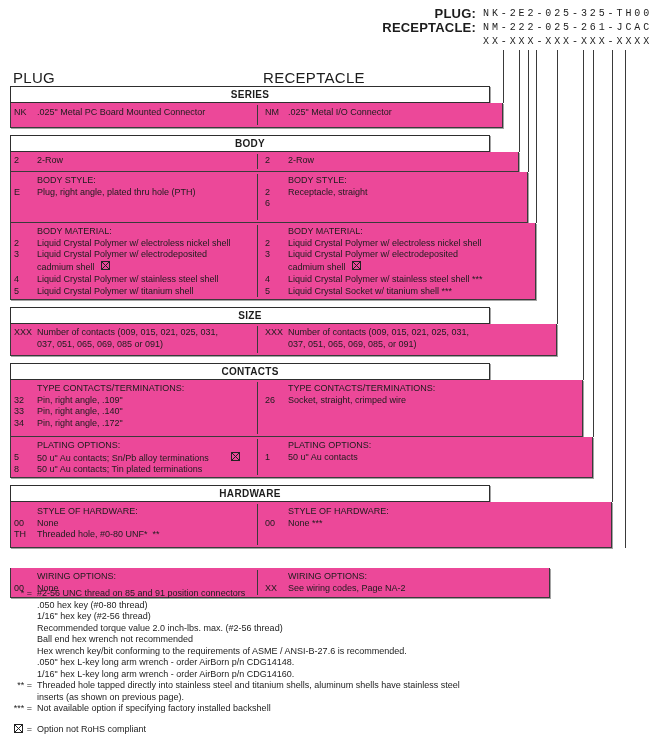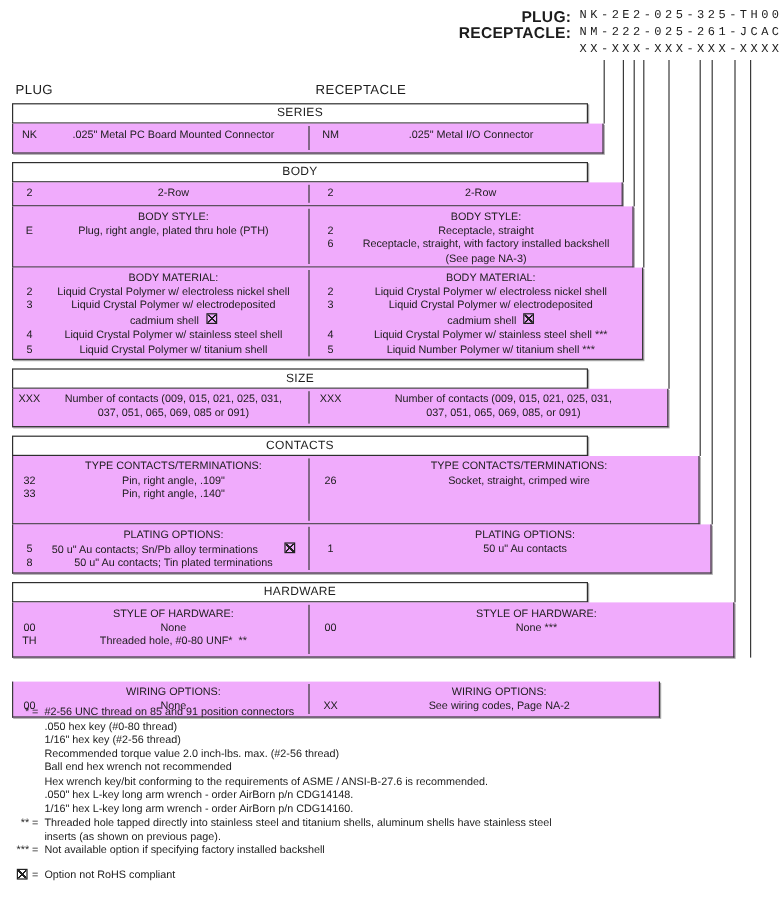--- a/index.html
+++ b/index.html
@@ -4,28 +4,28 @@
 <style>
   html,body{margin:0;padding:0;background:#ffffff;}
   .page{position:relative;width:653px;height:751px;background:#fff;overflow:hidden;
         font-family:"Liberation Sans","DejaVu Sans",sans-serif;color:#1c1c1c;}
   
   .pn-label{position:absolute;left:356px;width:120px;text-align:right;
             font-weight:bold;font-size:13px;line-height:11px;letter-spacing:.2px;}
   .pn-code{position:absolute;left:483px;font-family:"Liberation Mono","DejaVu Sans Mono",monospace;
            font-size:10px;line-height:11px;letter-spacing:2.9px;white-space:pre;}
   
-  .col-label{position:absolute;font-size:11px;letter-spacing:.3px;}
+  .col-label{position:absolute;font-size:15px;letter-spacing:.3px;}
   
   .hdr{position:absolute;left:10px;width:480px;height:17px;box-sizing:border-box;
        border:1px solid #2e2e2e;box-shadow:1px 1px 0 rgba(90,90,90,.55);
-       text-align:center;font-weight:normal;font-size:10px;line-height:15px;letter-spacing:.3px;background:#fff;}
-  
-  .box{position:absolute;left:10px;box-sizing:border-box;background:#f0abfc;
-       border:1px solid #3a3a3a;border-top:none;box-shadow:1px 1px 0 rgba(90,90,90,.55);text-align:center;}
+       text-align:center;font-weight:bold;font-size:10px;line-height:15px;letter-spacing:.3px;background:#fff;}
+  
+  .box{position:absolute;left:10px;box-sizing:border-box;background:#ec4899;
+       border:1px solid #3a3a3a;border-top:none;box-shadow:1px 1px 0 rgba(90,90,90,.55);}
   .vdiv{position:absolute;left:246px;top:2px;bottom:2px;width:1px;background:#3a3a3a;}
   .col{position:absolute;top:3px;font-size:9px;line-height:11.7px;}
   .col-l{left:3px;width:238px;}
   .col-r{left:254px;right:5px;}
   .row{position:relative;padding-left:23px;}
   .code{position:absolute;left:0;top:0;width:21px;}
   .desc{white-space:pre-wrap;}
   
   .xbox{display:inline-block;width:7px;height:7px;margin-left:6px;border:1px solid #222;
         background:
@@ -102,22 +102,21 @@
       <div class="row">
         <span class="code">E</span><span class="desc">Plug, right angle, plated thru hole (PTH)</span>
       </div>
     </div>
     <div class="col col-r">
       <div class="row"><span class="desc">BODY STYLE:</span></div>
       <div class="row">
         <span class="code">2</span><span class="desc">Receptacle, straight</span>
       </div>
       <div class="row">
-        <span class="code">6</span><span class="desc">Receptacle, straight, with factory installed backshell
-(See page NA-3)</span>
+        <span class="code">6</span>
       </div>
     </div>
   </div>
   <div class="box" style="top:223px;height:77px;width:526px">
     <div class="vdiv"></div>
     <div class="col col-l">
       <div class="row"><span class="desc">BODY MATERIAL:</span></div>
       <div class="row">
         <span class="code">2</span><span class="desc">Liquid Crystal Polymer w/ electroless nickel shell</span>
       </div>
@@ -138,21 +137,21 @@
         <span class="code">2</span><span class="desc">Liquid Crystal Polymer w/ electroless nickel shell</span>
       </div>
       <div class="row">
         <span class="code">3</span><span class="desc">Liquid Crystal Polymer w/ electrodeposited
 cadmium shell</span><span class="xbox"></span>
       </div>
       <div class="row">
         <span class="code">4</span><span class="desc">Liquid Crystal Polymer w/ stainless steel shell ***</span>
       </div>
       <div class="row">
-        <span class="code">5</span><span class="desc">Liquid Number Polymer w/ titanium shell ***</span>
+        <span class="code">5</span><span class="desc">Liquid Crystal Socket w/ titanium shell ***</span>
       </div>
     </div>
   </div>
 
   <div class="hdr" style="top:307px">SIZE</div>
   <div class="box" style="top:324px;height:32px;width:547px">
     <div class="vdiv"></div>
     <div class="col col-l">
       <div class="row">
         <span class="code">XXX</span><span class="desc">Number of contacts (009, 015, 021, 025, 031,
@@ -170,20 +169,23 @@
   <div class="hdr" style="top:363px">CONTACTS</div>
   <div class="box" style="top:380px;height:57px;width:573px">
     <div class="vdiv"></div>
     <div class="col col-l">
       <div class="row"><span class="desc">TYPE CONTACTS/TERMINATIONS:</span></div>
       <div class="row">
         <span class="code">32</span><span class="desc">Pin, right angle, .109"</span>
       </div>
       <div class="row">
         <span class="code">33</span><span class="desc">Pin, right angle, .140"</span>
+      </div>
+      <div class="row">
+        <span class="code">34</span><span class="desc">Pin, right angle, .172"</span>
       </div>
     </div>
     <div class="col col-r">
       <div class="row"><span class="desc">TYPE CONTACTS/TERMINATIONS:</span></div>
       <div class="row">
         <span class="code">26</span><span class="desc">Socket, straight, crimped wire</span>
       </div>
     </div>
   </div>
   <div class="box" style="top:437px;height:41px;width:583px">

